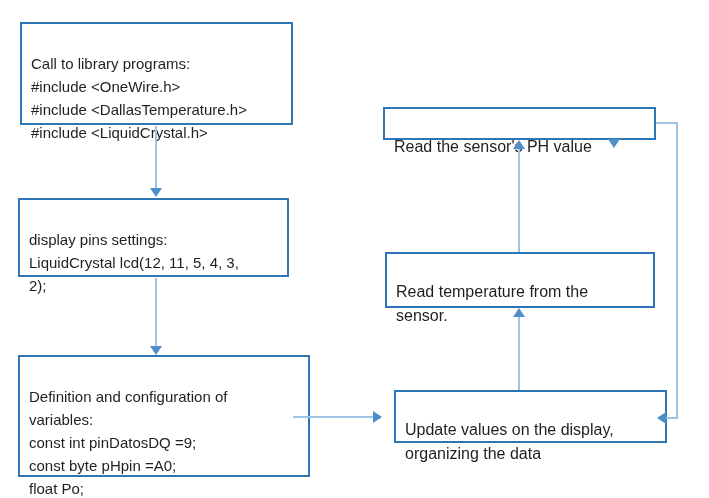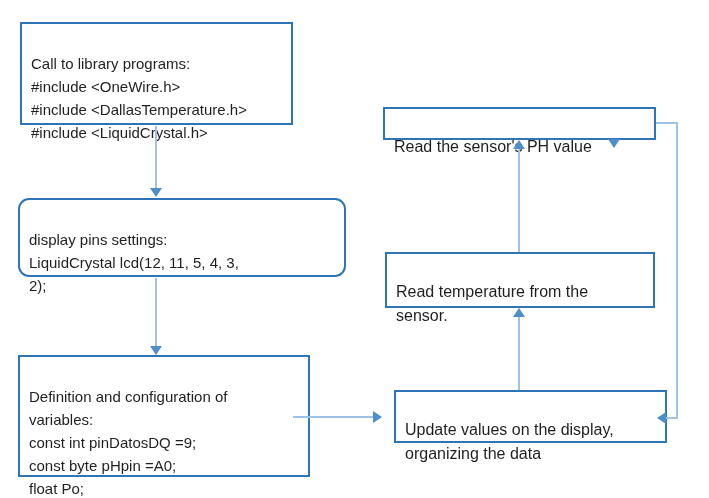--- a/index.html
+++ b/index.html
@@ -25,21 +25,21 @@
     border: 2px solid var(--box_border);
     background: var(--background);
     color: var(--text);
     white-space: pre-line;
   }
   .box .txt { white-space: pre-line; }
   .left-col  { font-size: 15px; line-height: 23px; padding: 5px 9px; }
   .right-col { font-size: 16px; line-height: 24px; padding: 2px 9px; }
 
   #box-library   { left: 20px;  top: 22px;  width: 273px; height: 103px; }
-  #box-pins      { left: 18px;  top: 198px; width: 328px; height: 79px; border-radius: 11px;  }
+  #box-pins      { left: 18px;  top: 198px; width: 271px; height: 79px;  }
   #box-variables { left: 18px;  top: 355px; width: 292px; height: 122px; }
   #box-ph        { left: 383px; top: 107px; width: 273px; height: 33px;  }
   #box-temp      { left: 385px; top: 252px; width: 270px; height: 56px;  }
   #box-update    { left: 394px; top: 390px; width: 273px; height: 53px;  }
 
   .vline, .hline { position: absolute; background: var(--connector_line); }
   .vline { width: 2px; }
   .hline { height: 2px; }
 
   .arrow { position: absolute; width: 0; height: 0; }

